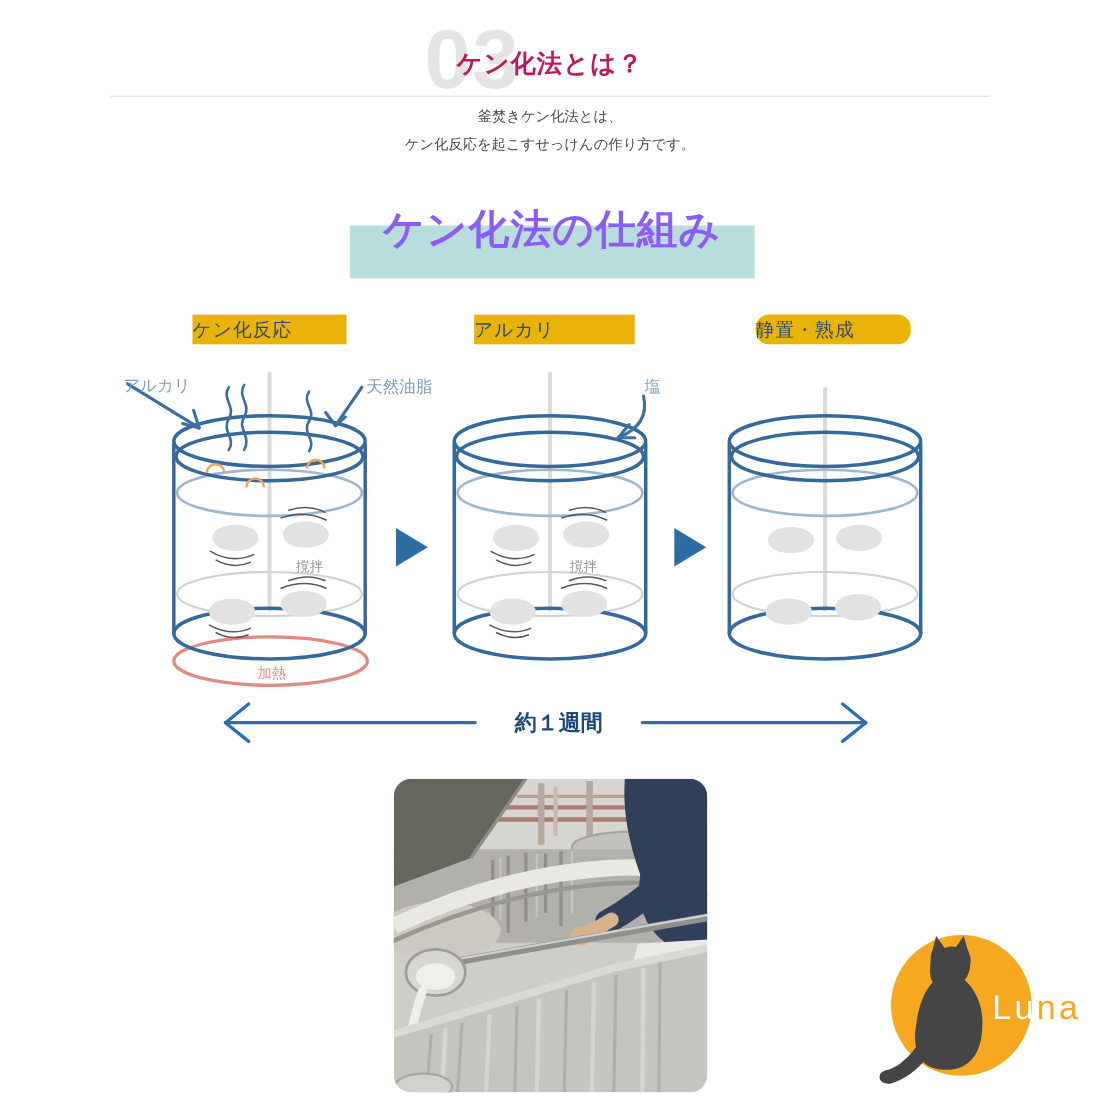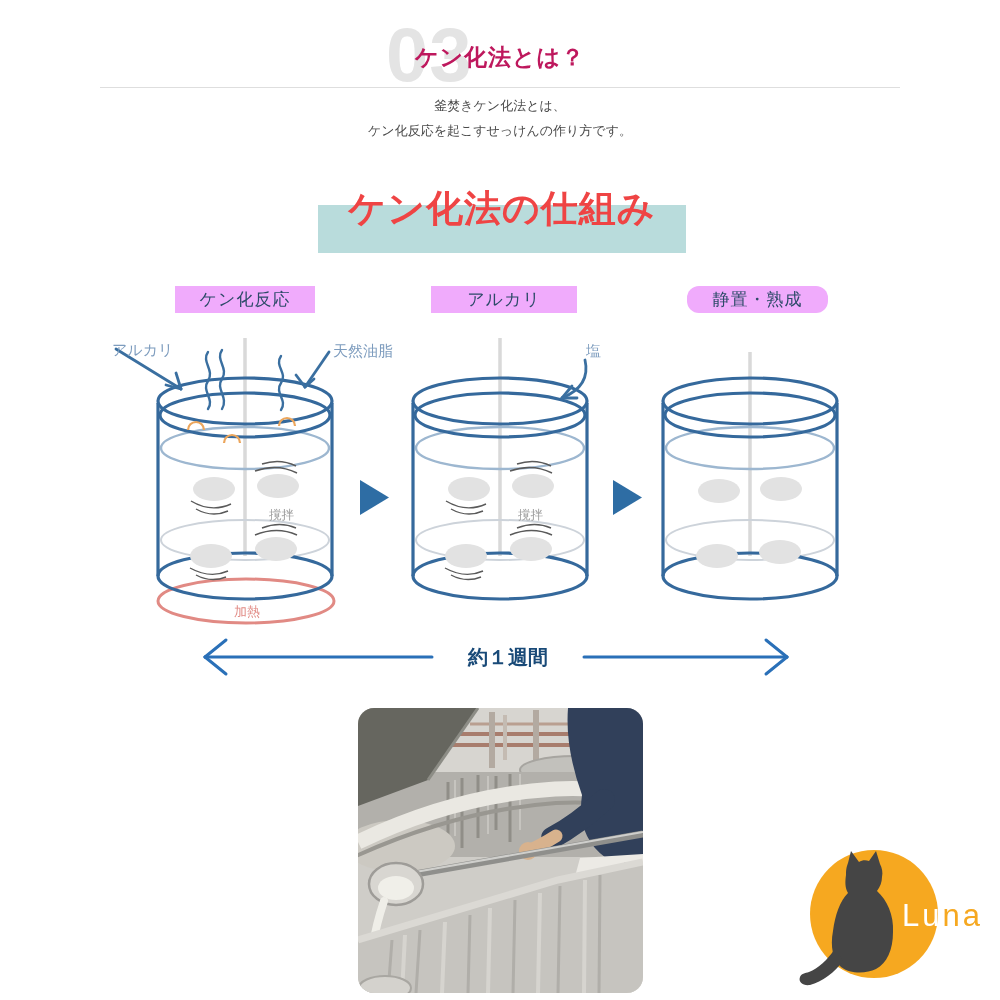--- a/index.html
+++ b/index.html
@@ -12,25 +12,25 @@
     left:386px;top:2px;font-size:76px;font-weight:700;color:#e4e4e4;letter-spacing:1px;line-height:1;margin-top:15px;
   }
   .page-title{
     left:0;right:0;top:42px;text-align:center;font-size:23px;color:#be185d;font-weight:700;letter-spacing:1px;
   }
   .divider{left:100px;right:100px;top:87px;height:1px;background:#dedede;}
   .intro{left:0;right:0;top:93px;text-align:center;font-size:13px;line-height:25px;color:#4a4a4a;}
   .banner-box{left:318px;top:205px;width:368px;height:48px;background:#b9dcdc;}
   .banner-title{
     left:318px;width:368px;top:187px;text-align:center;
-    font-size:37px;font-weight:700;color:#ef4444;letter-spacing:1px;line-height:1.2;
+    font-size:37px;font-weight:700;color:#8b5cf6;letter-spacing:1px;line-height:1.2;
   }
   .stage-label{
-    top:286px;height:27px;background:#f0abfc;color:#2c4a68;
-    font-size:17px;font-weight:500;text-align:center;line-height:27px;letter-spacing:1px;
+    top:286px;height:27px;background:#eab308;color:#2c4a68;
+    font-size:17px;font-weight:500;text-align:left;line-height:27px;letter-spacing:1px;
   }
   .stage-1{left:175px;width:140px;}
   .stage-2{left:431px;width:146px;}
   .stage-3{left:687px;width:141px;border-radius:12px;}
   svg text{font-family:"Liberation Sans","DejaVu Sans",sans-serif;}
 </style>
 </head>
 <body>
 
 <div class="page">

